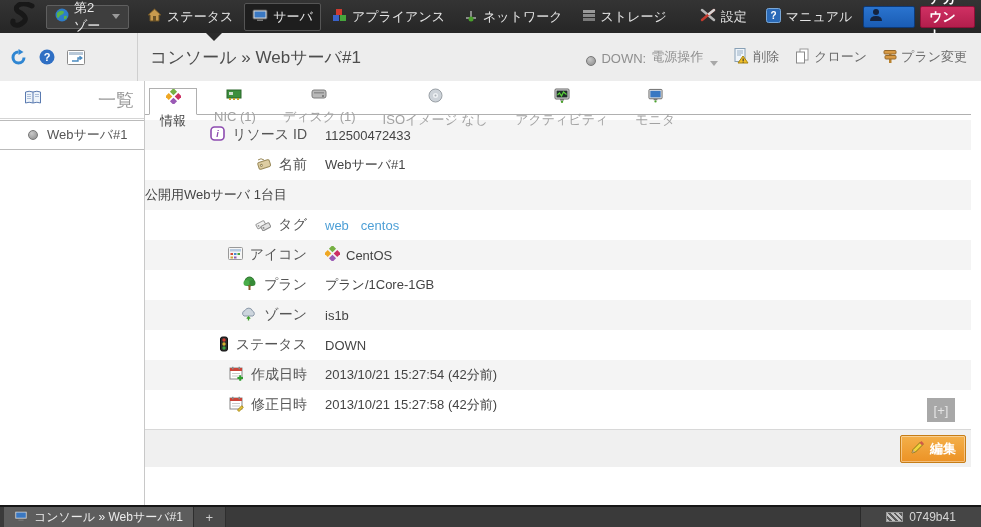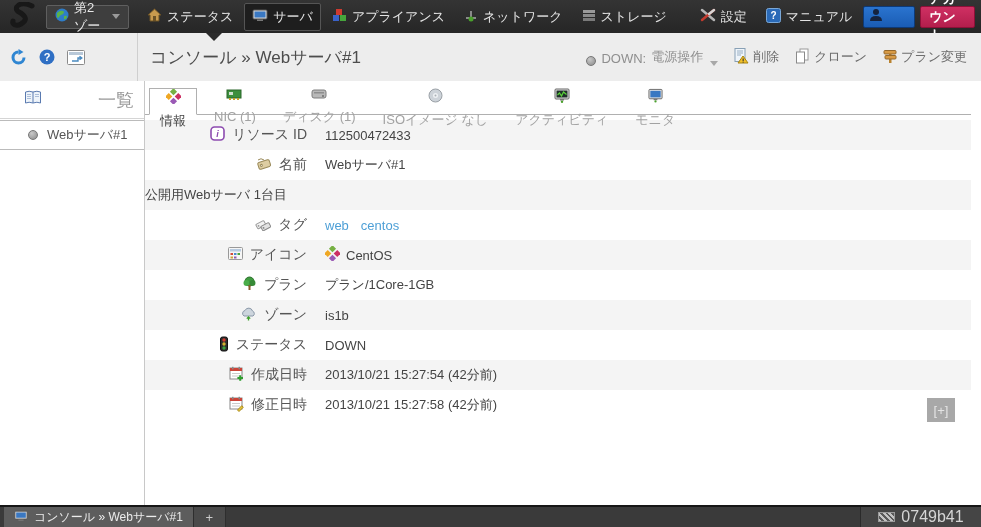--- a/index.html
+++ b/index.html
@@ -67,21 +67,21 @@
   .expand-btn { position:absolute; right:26px; top:398px; width:28px; height:24px; background:#a8a8a8;
     color:#e4e4e4; font-size:13px; display:flex; align-items:center; justify-content:center; cursor:pointer; }
 
   
   .taskbar { position:absolute; left:0; bottom:0; width:981px; height:22px; background:#3a3a3a; border-top:2px solid #161616; display:flex; align-items:stretch; }
   .task-tab { display:flex; align-items:center; gap:6px; background:#5d5d5d; border-right:1px solid #2e2e2e;
     color:#ececec; font-size:12px; padding:0 10px; margin-left:4px; cursor:pointer; white-space:nowrap; }
   .task-newtab { width:32px; background:#4a4a4a; border-right:1px solid #2e2e2e; color:#ccc; font-size:13px;
     display:flex; align-items:center; justify-content:center; cursor:pointer; }
   .task-right { margin-left:auto; width:121px; background:#454545; border-left:1px solid #2a2a2a;
-    display:flex; align-items:center; justify-content:center; gap:6px; color:#d5d5d5; font-size:16px; }
+    display:flex; align-items:center; justify-content:center; gap:6px; color:#d5d5d5; font-size:12px; }
   .hatch { width:17px; height:10px; border:1px solid #9a9a9a;
     background:repeating-linear-gradient(45deg,#c2c2c2 0 2px,#5a5a5a 2px 4px); }
 </style>
 </head>
 <body>
 
 <div class="screen">
 
   <header class="topbar">
     <span class="logo">
@@ -431,20 +431,30 @@
                 <rect x="9.5" y="0.8" width="1.5" height="2.5" fill="#888"></rect>
                 <path d="M3,7.5 h8 M3,10 h8" stroke="#ccc"></path>
                 <path d="M8.5,14 L12.8,9.7 L14.3,11.2 L10,15.5 Z" fill="#e8c83a" stroke="#a8881a"></path>
               </svg></span>
           <span>修正日時</span>
         </div>
         <div class="info-value">2013/10/21 15:27:58 (42分前)</div>
       </div>
     </div>
 
+    <div class="edit-strip">
+      <div class="edit-btn">
+        <span><svg width="15" height="15" viewBox="0 0 15 15">
+              <path d="M2,13 L3,9.5 L10.5,2 L13,4.5 L5.5,12 Z" fill="#f0d63c" stroke="#8a7a1a"></path>
+              <path d="M10.5,2 L13,4.5" stroke="#d05a4a" stroke-width="2.5"></path>
+              <path d="M2,13 L3.2,9.8 L5.2,11.8 Z" fill="#c8a888"></path>
+            </svg></span>
+        <span>編集</span>
+      </div>
+    </div>
   </main>
 
   <div class="expand-btn">[+]</div>
 
   <footer class="taskbar">
     <div class="task-tab">
       <span><svg width="14" height="12" viewBox="0 0 16 13">
             <rect x="1" y="1" width="14" height="9" rx="1" fill="#d8d8d8" stroke="#555"></rect>
             <rect x="2.5" y="2.5" width="11" height="6" fill="#3a78c2"></rect>
             <rect x="5" y="10.5" width="6" height="1.5" fill="#777"></rect>

